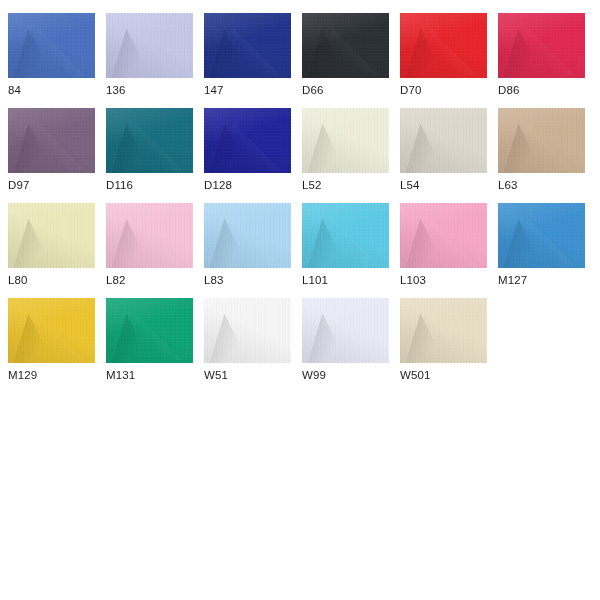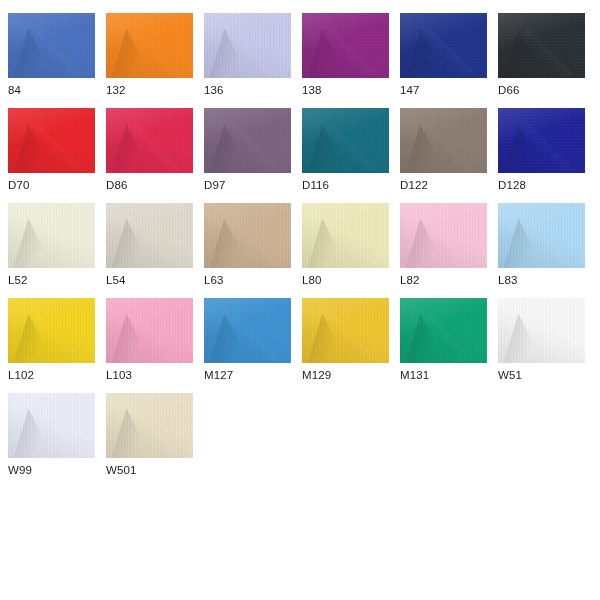--- a/index.html
+++ b/index.html
@@ -108,47 +108,29 @@
       <div class="swatch-cell">
         <div class="swatch-chip" style="background-color: rgb(75, 114, 192);">
           <div class="weave"></div>
           <div class="fold-a"></div>
           <div class="fold-b"></div>
           <div class="fold-c"></div>
         </div>
         <div class="swatch-label">84</div>
       </div>
       <div class="swatch-cell">
-        <div class="swatch-chip" style="background-color: rgb(246, 135, 31);">
-          <div class="weave"></div>
-          <div class="fold-a"></div>
-          <div class="fold-b"></div>
-          <div class="fold-c"></div>
-        </div>
-        <div class="swatch-label">132</div>
-      </div>
-      <div class="swatch-cell">
         <div class="swatch-chip" style="background-color: rgb(198, 200, 234);">
           <div class="weave"></div>
           <div class="fold-a"></div>
           <div class="fold-b"></div>
           <div class="fold-c"></div>
         </div>
         <div class="swatch-label">136</div>
       </div>
       <div class="swatch-cell">
-        <div class="swatch-chip" style="background-color: rgb(142, 42, 133);">
-          <div class="weave"></div>
-          <div class="fold-a"></div>
-          <div class="fold-b"></div>
-          <div class="fold-c"></div>
-        </div>
-        <div class="swatch-label">138</div>
-      </div>
-      <div class="swatch-cell">
         <div class="swatch-chip" style="background-color: rgb(34, 53, 140);">
           <div class="weave"></div>
           <div class="fold-a"></div>
           <div class="fold-b"></div>
           <div class="fold-c"></div>
         </div>
         <div class="swatch-label">147</div>
       </div>
       <div class="swatch-cell">
         <div class="swatch-chip" style="background-color: rgb(44, 49, 54);">
@@ -189,29 +171,20 @@
       <div class="swatch-cell">
         <div class="swatch-chip" style="background-color: rgb(24, 111, 128);">
           <div class="weave"></div>
           <div class="fold-a"></div>
           <div class="fold-b"></div>
           <div class="fold-c"></div>
         </div>
         <div class="swatch-label">D116</div>
       </div>
       <div class="swatch-cell">
-        <div class="swatch-chip" style="background-color: rgb(140, 125, 114);">
-          <div class="weave"></div>
-          <div class="fold-a"></div>
-          <div class="fold-b"></div>
-          <div class="fold-c"></div>
-        </div>
-        <div class="swatch-label">D122</div>
-      </div>
-      <div class="swatch-cell">
         <div class="swatch-chip" style="background-color: rgb(33, 37, 154);">
           <div class="weave"></div>
           <div class="fold-a"></div>
           <div class="fold-b"></div>
           <div class="fold-c"></div>
         </div>
         <div class="swatch-label">D128</div>
       </div>
       <div class="swatch-cell">
         <div class="swatch-chip" style="background-color: rgb(238, 238, 219);">
@@ -261,27 +234,27 @@
       <div class="swatch-cell">
         <div class="swatch-chip" style="background-color: rgb(174, 216, 244);">
           <div class="weave"></div>
           <div class="fold-a"></div>
           <div class="fold-b"></div>
           <div class="fold-c"></div>
         </div>
         <div class="swatch-label">L83</div>
       </div>
       <div class="swatch-cell">
-        <div class="swatch-chip" style="background-color: rgb(242, 211, 33);">
-          <div class="weave"></div>
-          <div class="fold-a"></div>
-          <div class="fold-b"></div>
-          <div class="fold-c"></div>
-        </div>
-        <div class="swatch-label">L102</div>
+        <div class="swatch-chip" style="background-color: rgb(94, 203, 230);">
+          <div class="weave"></div>
+          <div class="fold-a"></div>
+          <div class="fold-b"></div>
+          <div class="fold-c"></div>
+        </div>
+        <div class="swatch-label">L101</div>
       </div>
       <div class="swatch-cell">
         <div class="swatch-chip" style="background-color: rgb(247, 168, 196);">
           <div class="weave"></div>
           <div class="fold-a"></div>
           <div class="fold-b"></div>
           <div class="fold-c"></div>
         </div>
         <div class="swatch-label">L103</div>
       </div>

